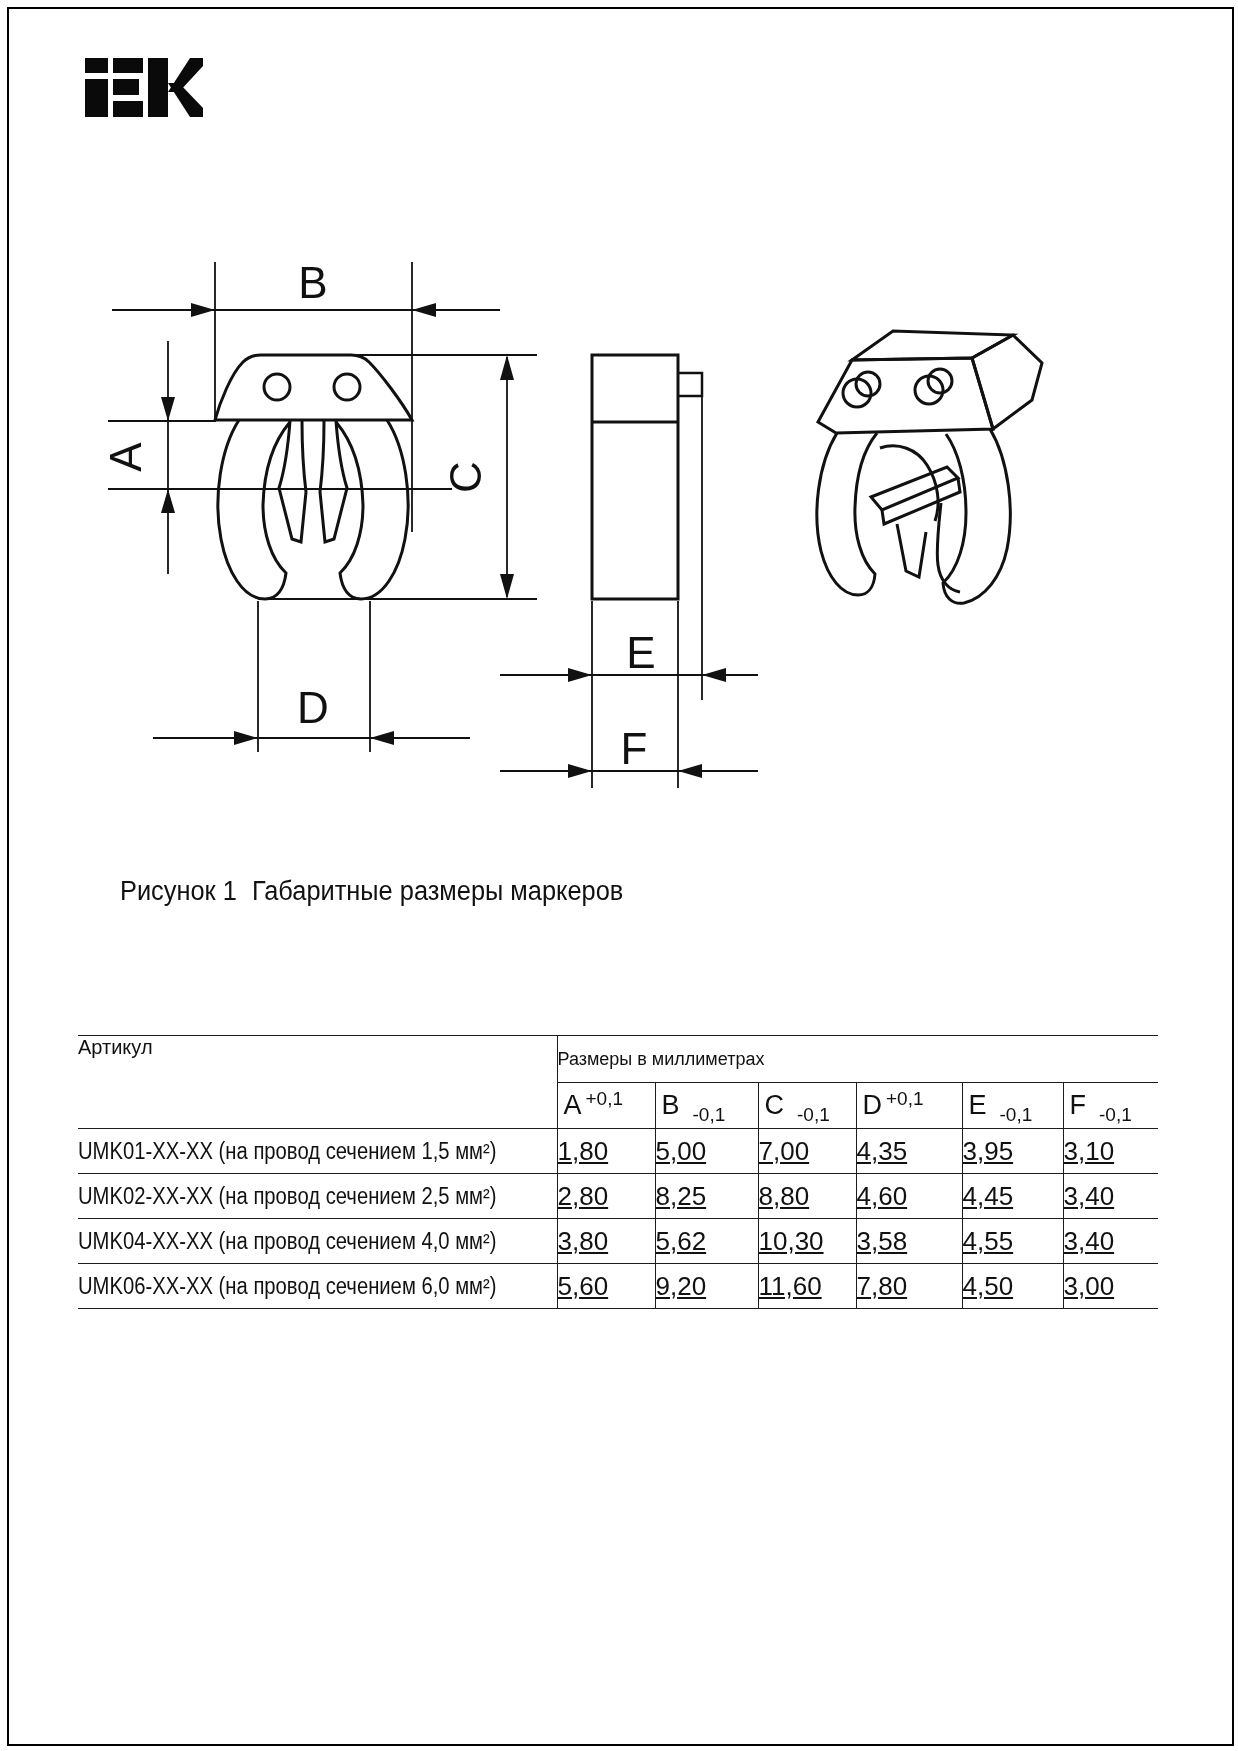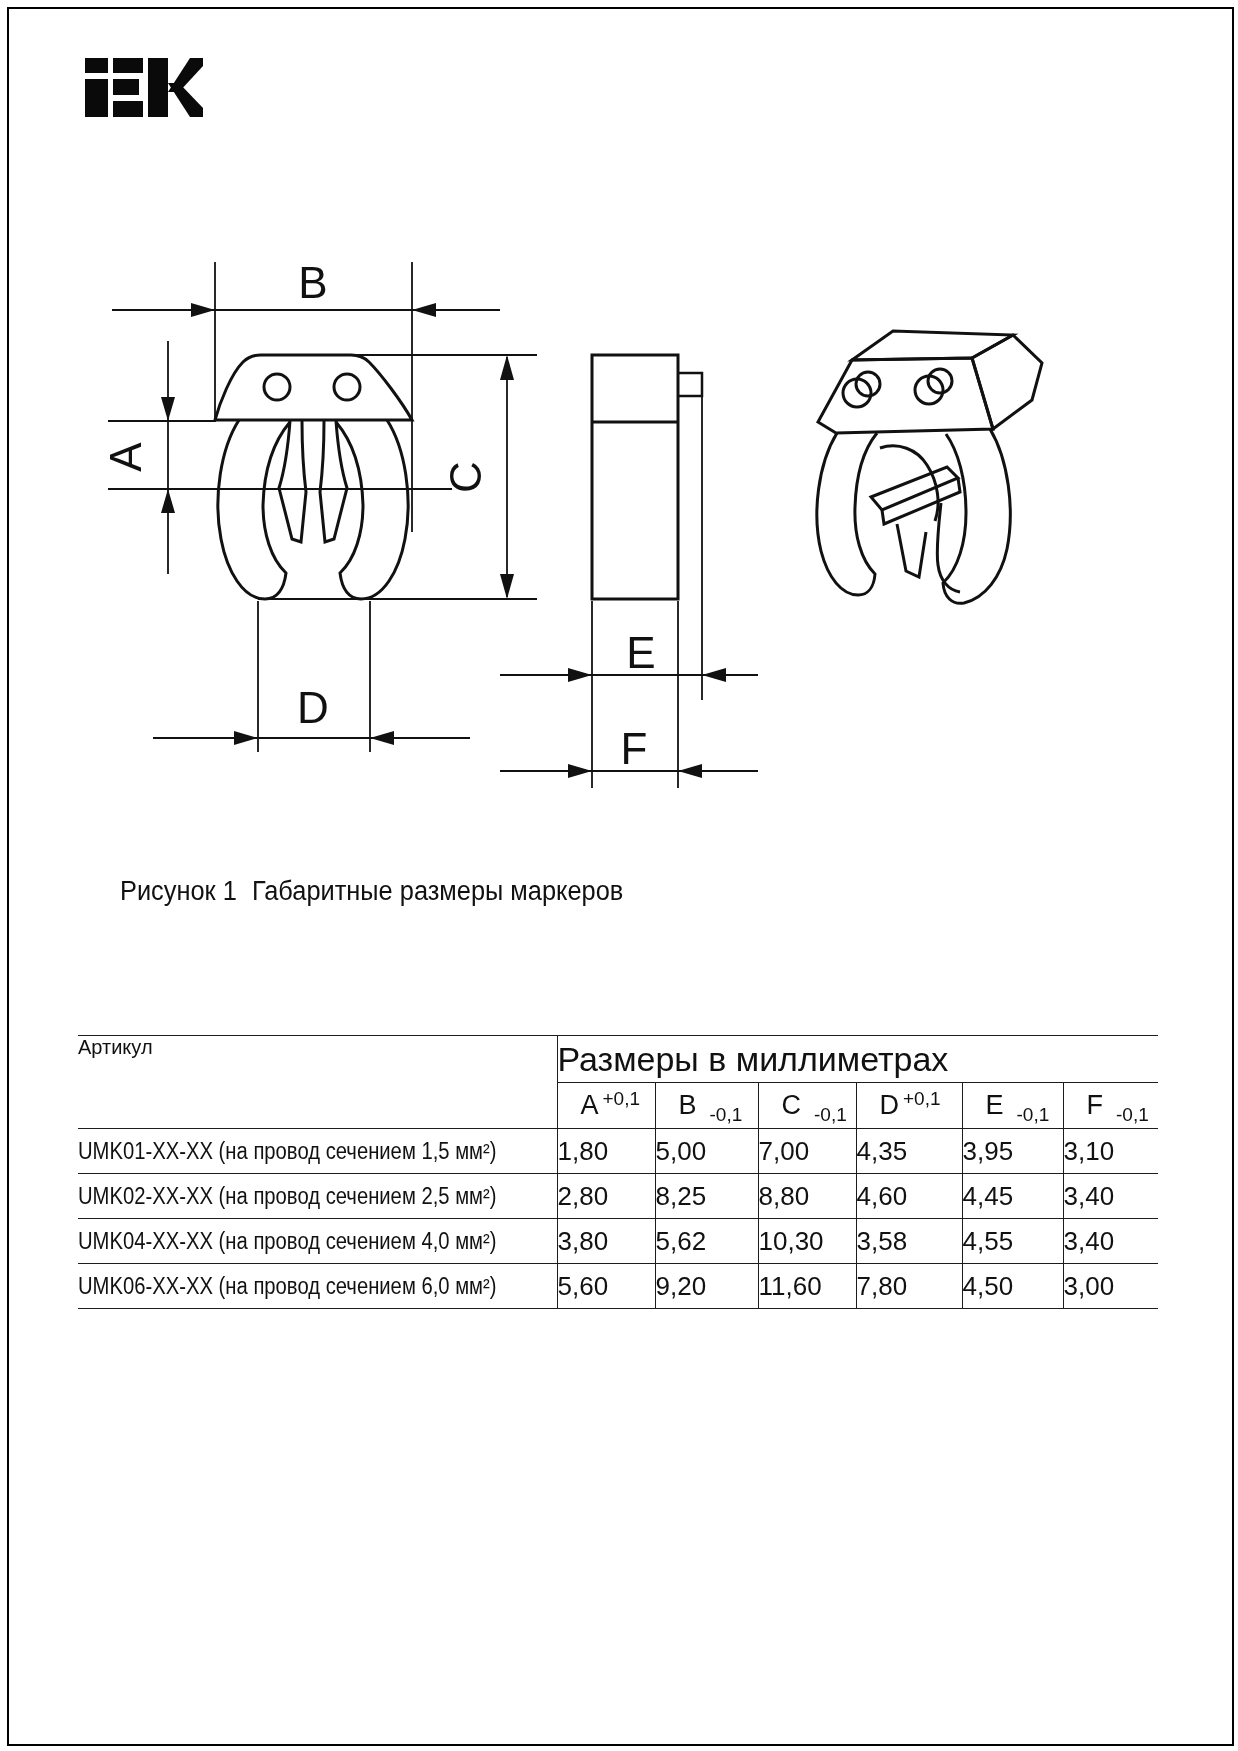--- a/index.html
+++ b/index.html
@@ -40,31 +40,31 @@
   table.dims tr.datarow:last-child th,
   table.dims tr.datarow:last-child td { border-bottom:1.5px solid #1c1c1c; }
   .vline { border-left:1.5px solid #1c1c1c; }
   th.article-h {
     font-weight:bold; font-size:20px;
     vertical-align:top; padding:11px 0 0 12px;
     border-bottom:1.5px solid #1c1c1c;
     height:91px; box-sizing:border-box;
   }
   th.group-h {
-    font-weight:bold; font-size:34px;
+    font-weight:bold; font-size:18px;
     height:46px; padding-left:14px; vertical-align:middle;
   }
-  tr.h2 th { height:45px; font-size:27px; padding-left:23px; vertical-align:middle; }
+  tr.h2 th { height:45px; font-size:27px; padding-left:6px; vertical-align:middle; }
   tr.h2 .tol { font-size:19px; margin-left:4px; position:relative; }
   tr.h2 .tol.sup { top:-9px; }
   tr.h2 .tol.sub { top:7px;margin-left:13px; }
   tr.datarow td { height:44px; vertical-align:middle; }
   td.article-c { padding-left:10px; font-size:23px; }
   td.article-c .squeeze { display:inline-block; transform:scaleX(0.88); transform-origin:left center; white-space:nowrap; }
-  td.val-c { padding-left:14px; font-size:26px; }
+  td.val-c { padding-left:14px; font-size:26px;text-decoration:underline; }
 
   .dim-text { font-family:"Liberation Sans",sans-serif; font-size:44px; fill:#111; }
 </style>
 </head>
 <body>
 
 <div class="page">
   <div class="frame"></div>
 
   <svg class="logo-svg" width="120" height="62" viewBox="0 0 120 62">

